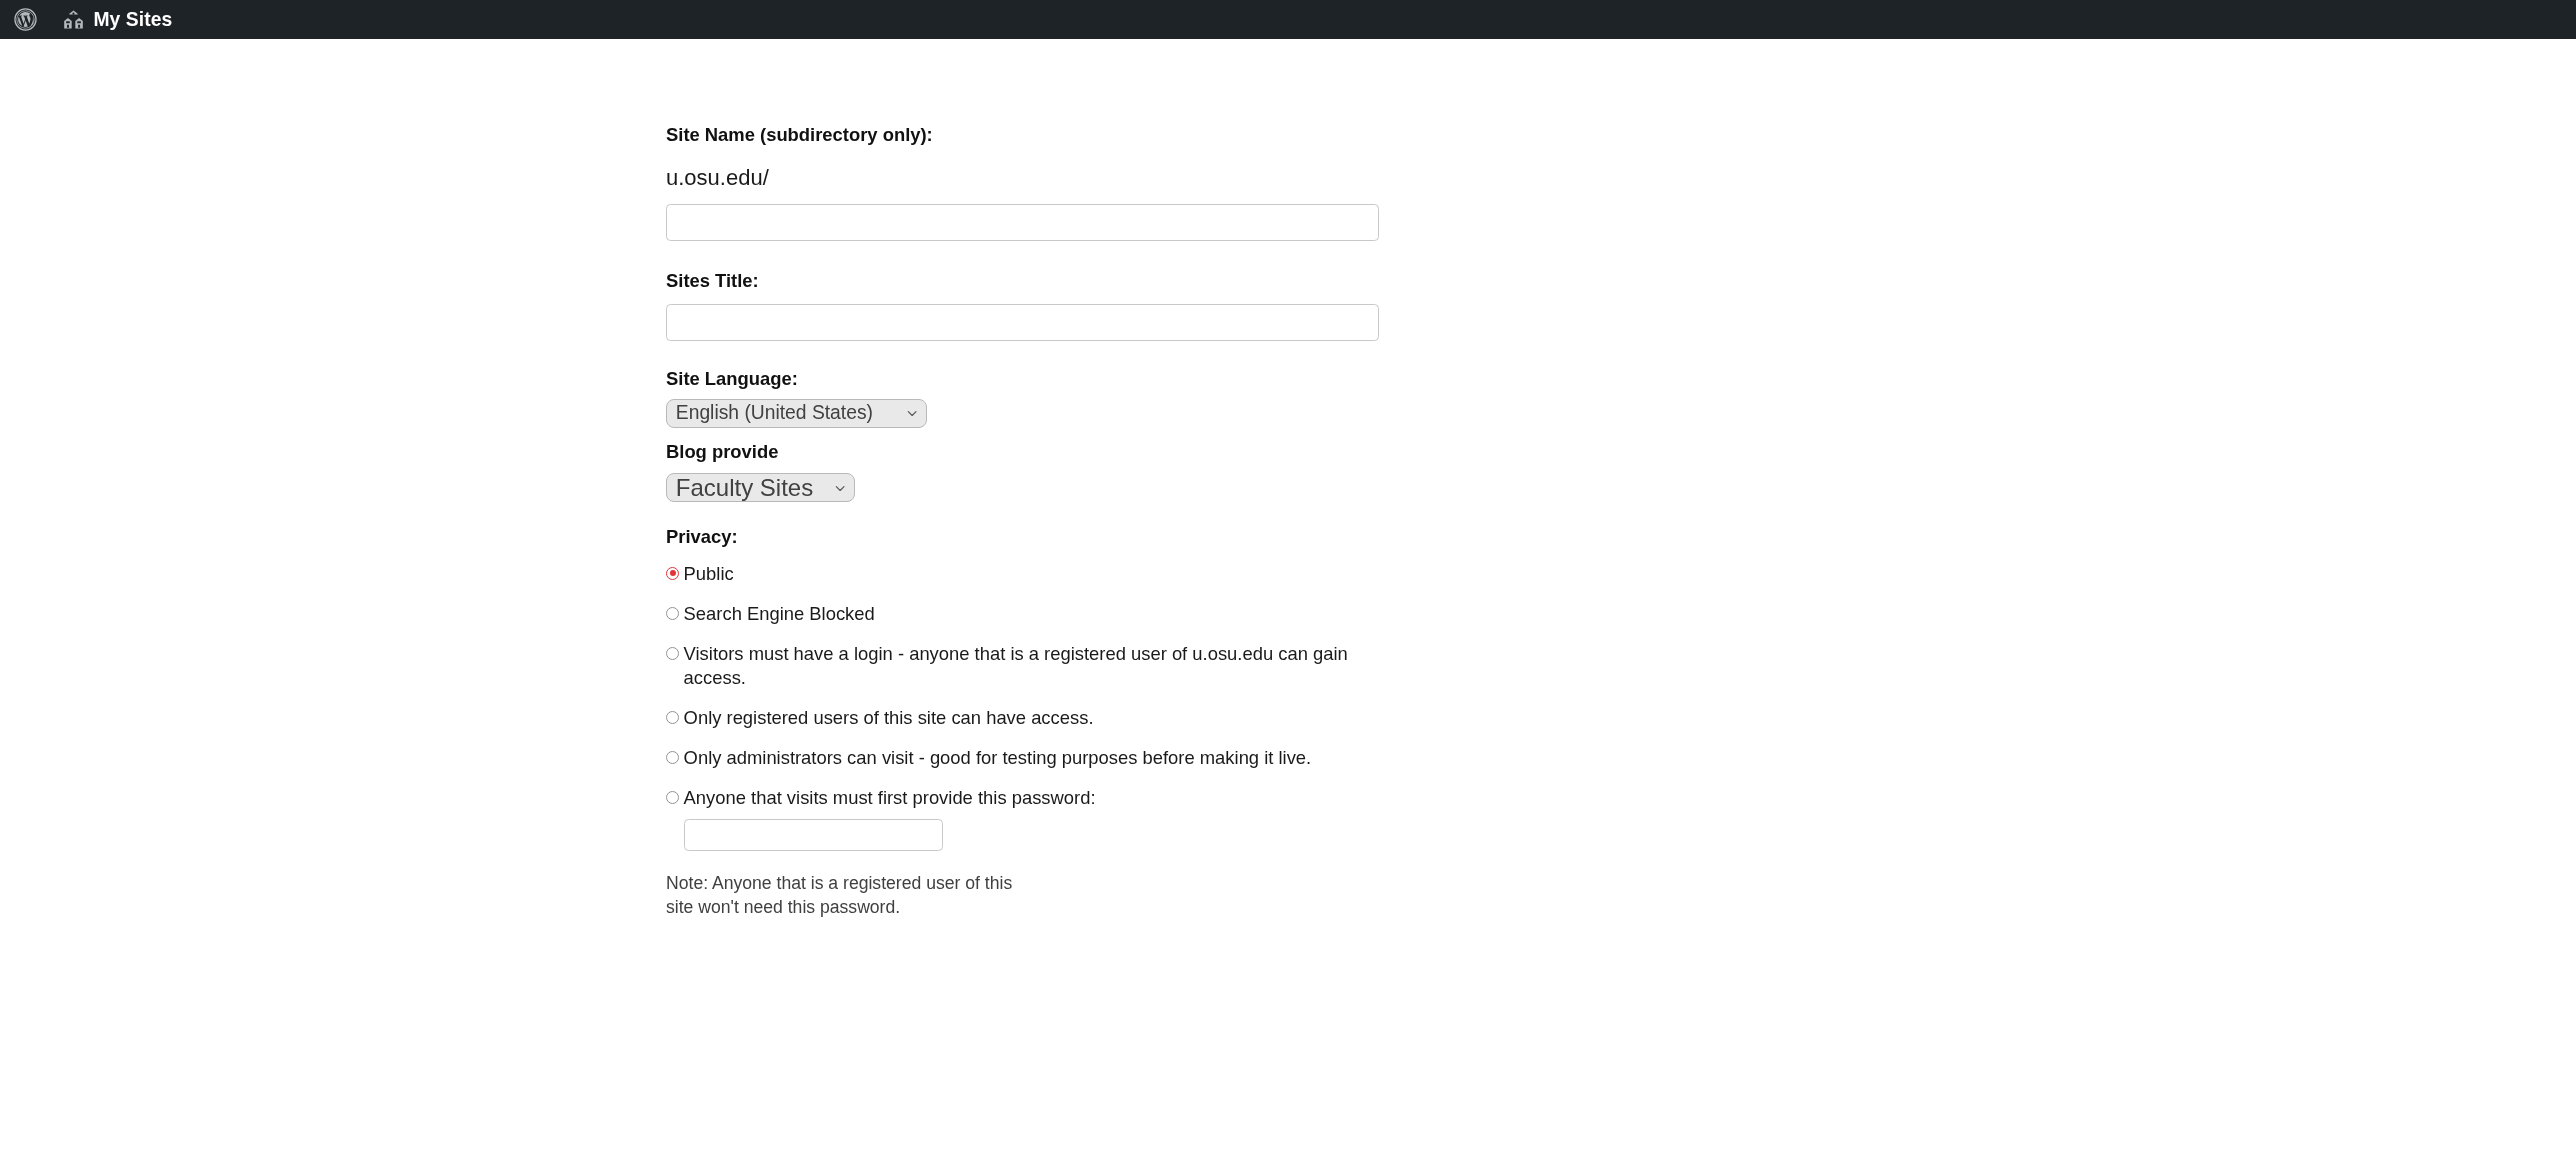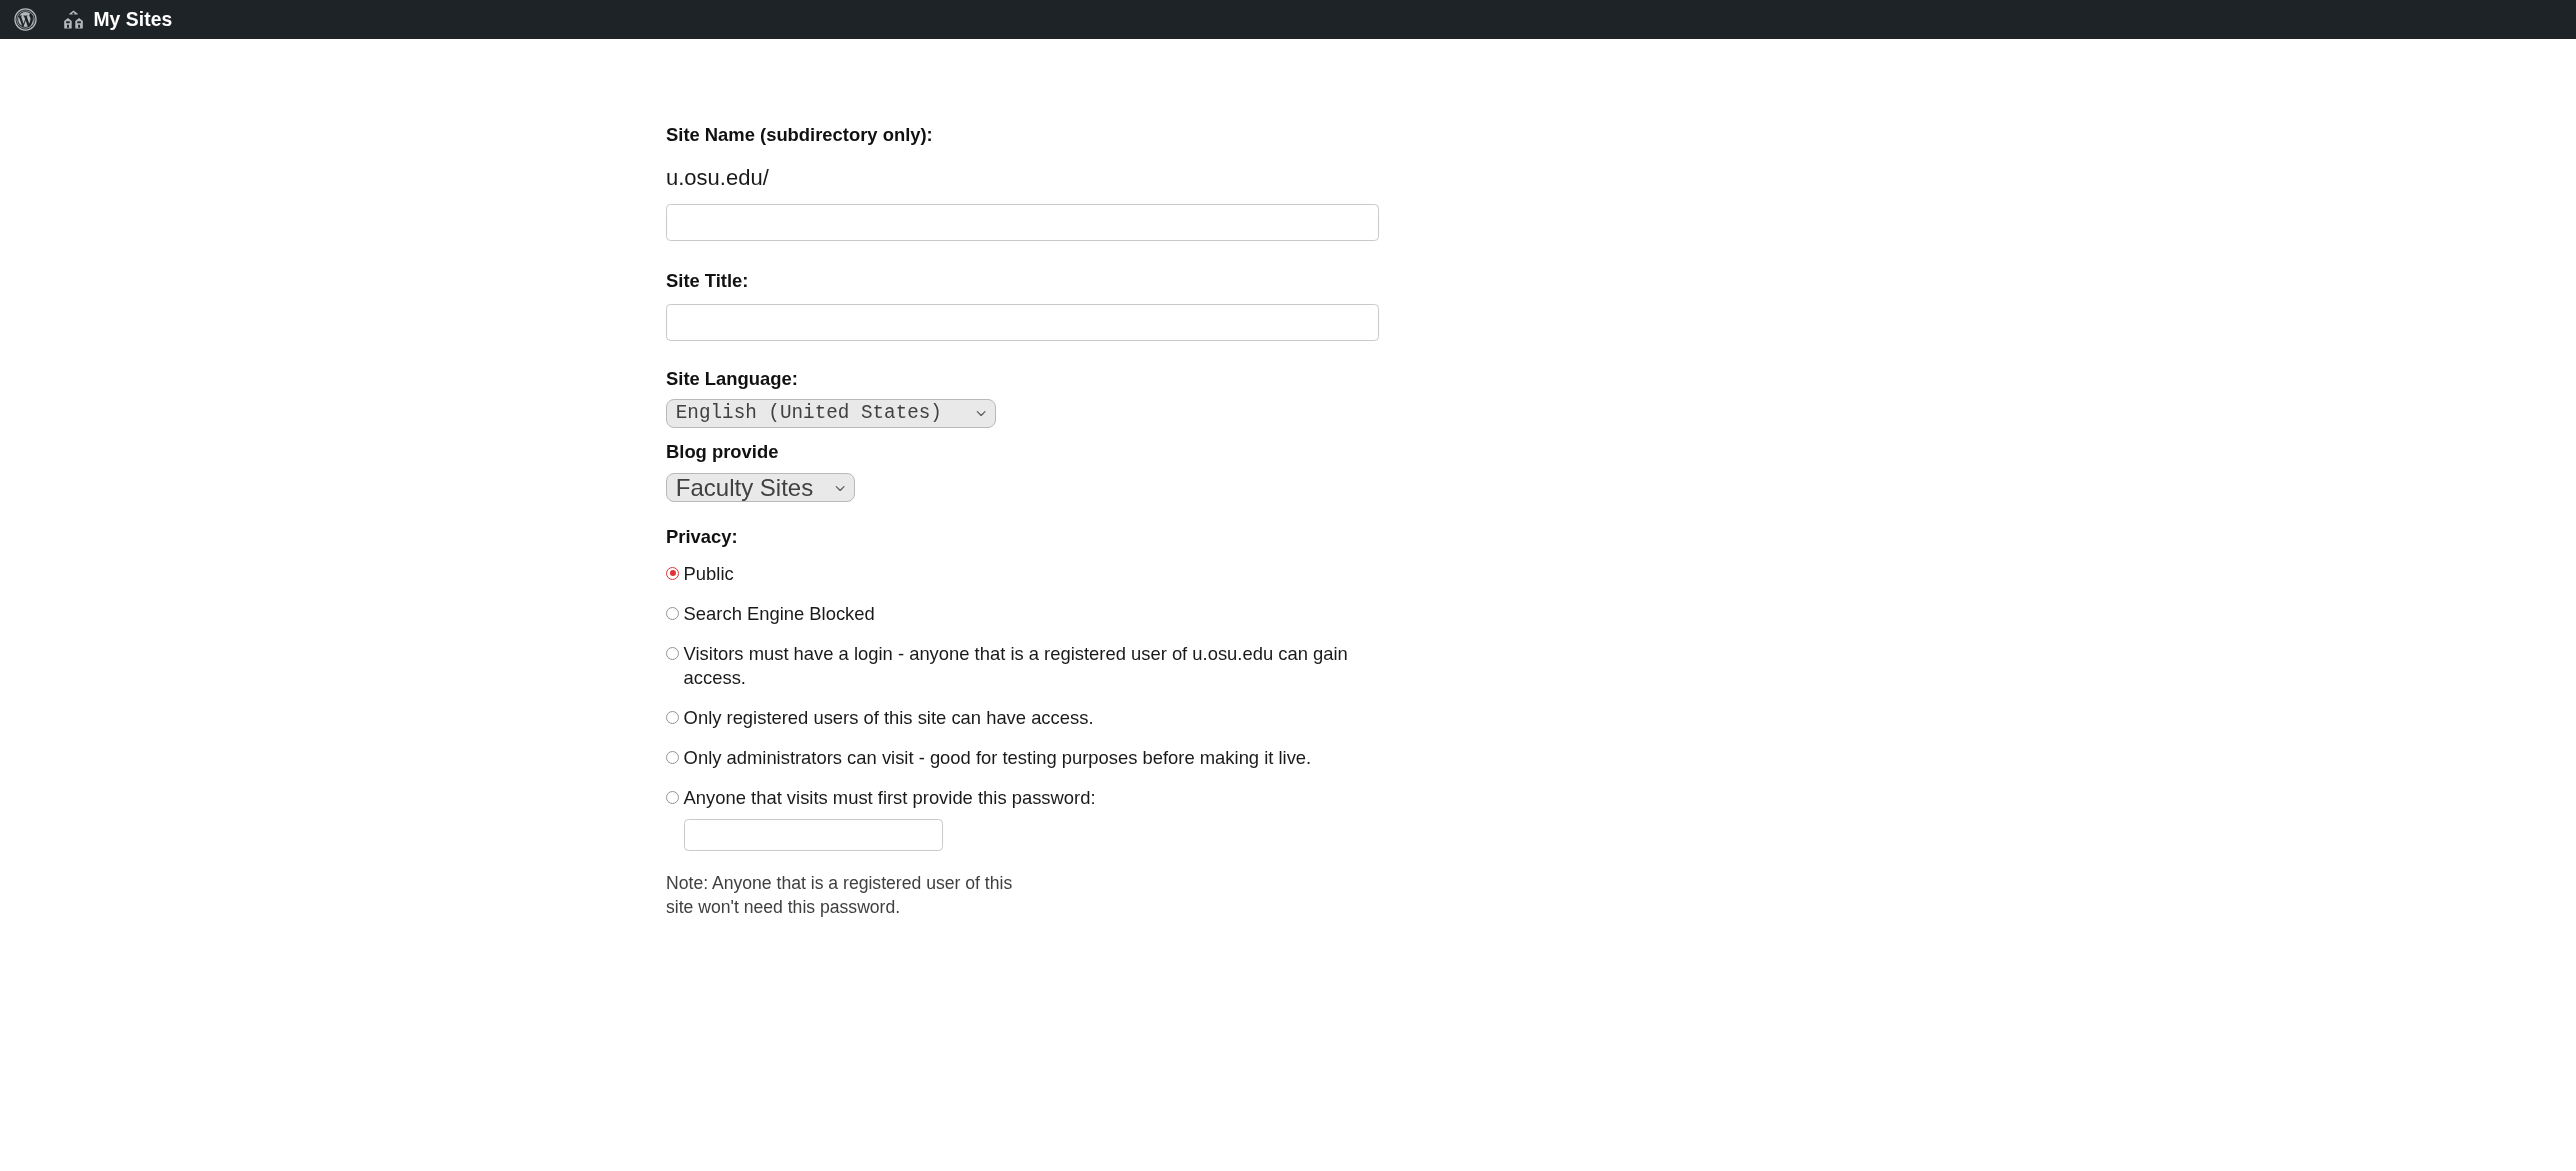--- a/index.html
+++ b/index.html
@@ -162,21 +162,20 @@
     border: 0.9px solid #b9b9bb;
     border-radius: 8px;
     color: #414141;
     cursor: default;
   }
   .select-lang {
     height: 29px;
     padding: 0 8px 0 8.8px;
     margin-top: 8.8px;
     font-size: 19.3px;
-    font-family: Liberation Mono, monospace;
   }
   .select-cat {
     height: 29px;
     padding: 0 8px 0 8.8px;
     margin-top: 10.5px;
     font-size: 24px;
   }
   .select-box .sel-value { white-space: nowrap; }
   .select-lang .sel-value { margin-right: 33px; }
   .select-cat .sel-value { margin-right: 21px; }
@@ -266,21 +265,21 @@
 
     <div>
       <div class="field-label">Site Name (subdirectory only):</div>
       <div class="plain-line">u.osu.edu/</div>
       <input class="text-input" type="text" placeholder="" style="">
     </div>
 
     <div class="gap-1"></div>
 
     <div>
-      <div class="field-label">Site Title:</div>
+      <div class="field-label">Sites Title:</div>
       <input class="text-input" type="text" placeholder="" style="">
     </div>
 
     <div class="gap-2"></div>
 
     <div>
       <div class="field-label">Site Language:</div>
       <div class="select-box select-lang">
         <span class="sel-value">English (United States)</span>
         <svg class="chev" viewBox="0 0 16 16">

